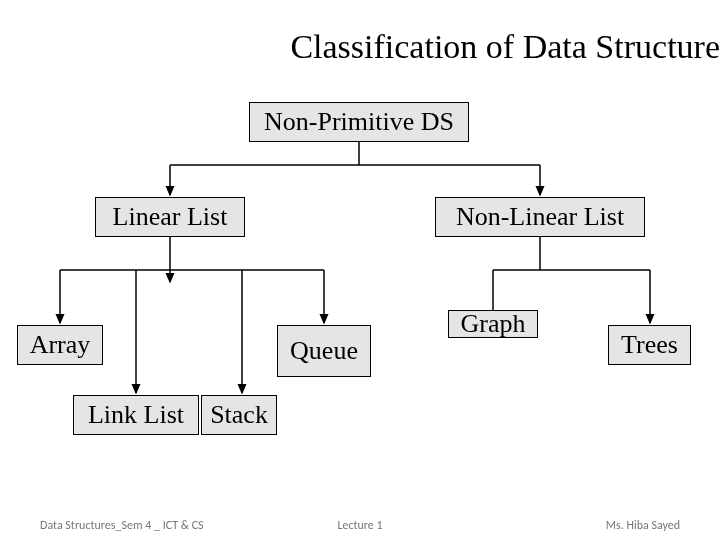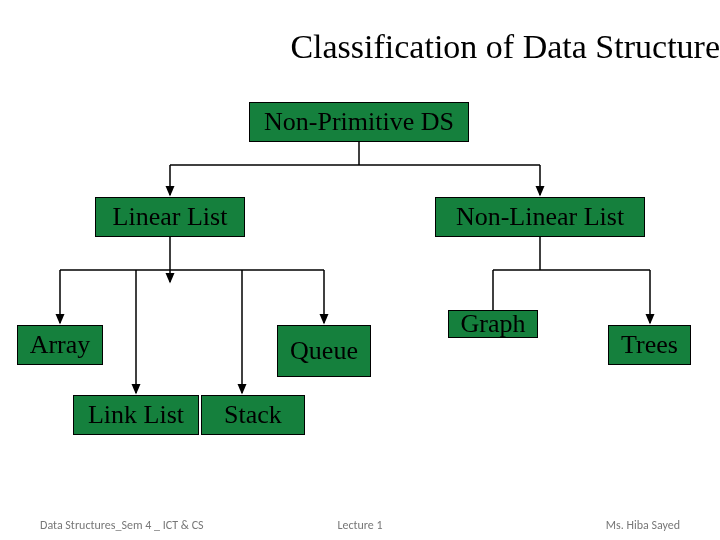--- a/index.html
+++ b/index.html
@@ -21,38 +21,38 @@
     top: 28px;
     left: 0;
     width: 100%;
     text-align: right;
     font-size: 34px;
     color: #000;
   }
   .node {
     position: absolute;
     border: 1.5px solid #000;
-    background: #15803d;
+    background: #e5e5e5;
     font-size: 26px;
     color: #000;
     display: flex;
     align-items: center;
     justify-content: center;
     padding: 2px 10px;
     white-space: nowrap;
   }
   .n-root   { top: 102px; left: 249px; width: 220px; height: 40px; }
   .n-linear { top: 197px; left: 95px;  width: 150px; height: 40px; }
   .n-nonlin { top: 197px; left: 435px; width: 210px; height: 40px; }
   .n-array  { top: 325px; left: 17px;  width: 86px;  height: 40px; }
   .n-queue  { top: 325px; left: 277px; width: 94px;  height: 52px; }
   .n-graph  { top: 310px; left: 448px; width: 90px;  height: 28px; }
   .n-trees  { top: 325px; left: 608px; width: 83px;  height: 40px; }
   .n-link   { top: 395px; left: 73px;  width: 126px; height: 40px; }
-  .n-stack  { top: 395px; left: 201px; width: 104px;  height: 40px; }
+  .n-stack  { top: 395px; left: 201px; width: 76px;  height: 40px; }
 
   svg.connectors {
     position: absolute;
     top: 0; left: 0;
     width: 720px; height: 540px;
     pointer-events: none;
   }
 
   .footer {
     position: absolute;

